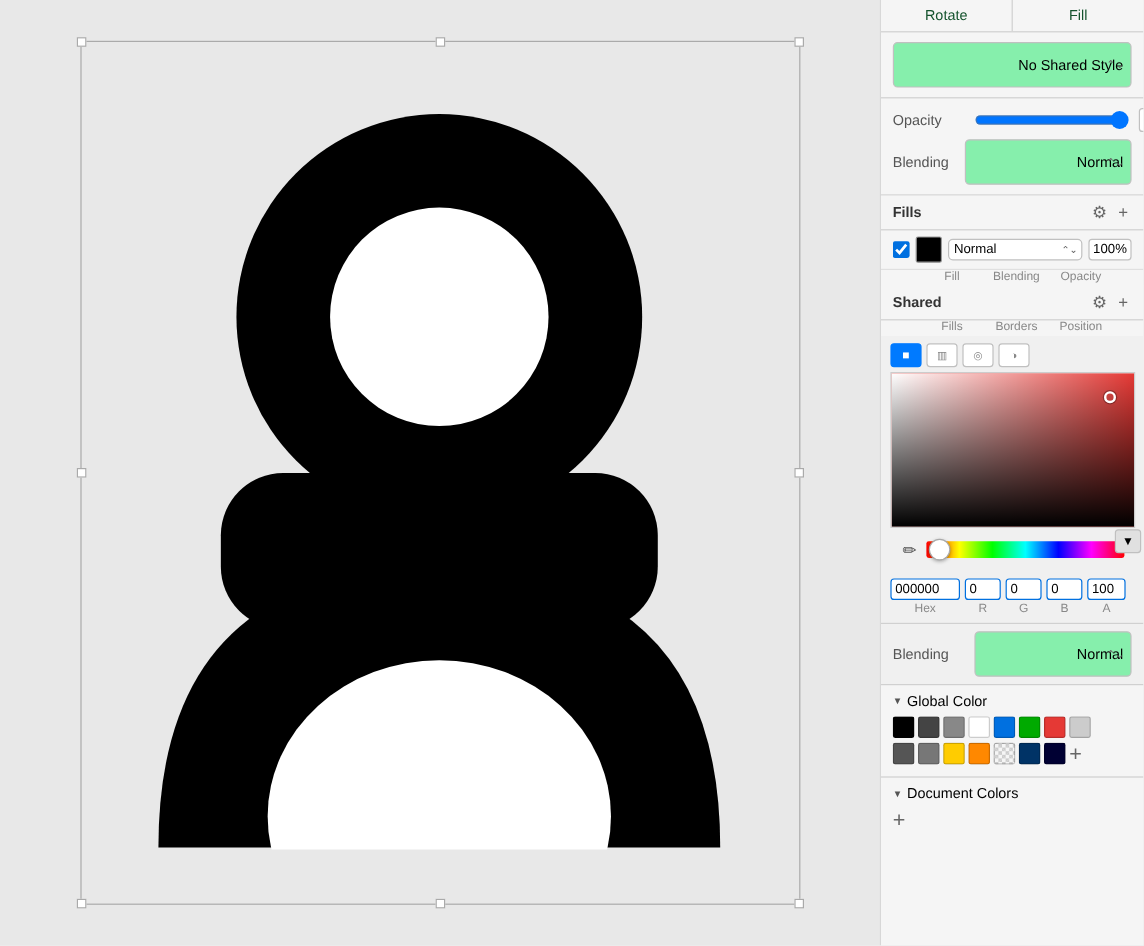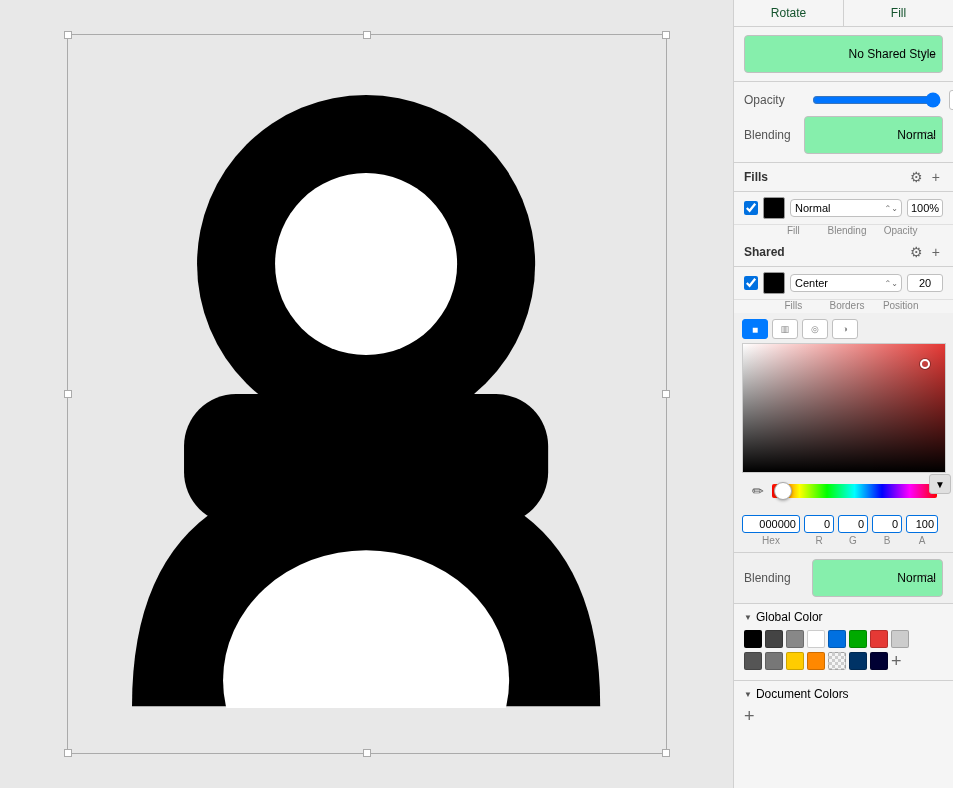--- a/index.html
+++ b/index.html
@@ -319,21 +319,21 @@
       gap: 4px;
       align-items: flex-end;
     }
     .color-val-group {
       display: flex;
       flex-direction: column;
       align-items: center;
       gap: 2px;
     }
     .color-val-input {
-      text-align: right;
+      text-align: left;
       border: 1px solid #0070e0;
       border-radius: 3px;
       padding: 2px 3px;
       font-size: 11px;
       background: white;
     }
     .color-val-input.hex { width: 58px; }
     .color-val-input.rgb { width: 30px; }
     .color-val-input.alpha { width: 32px; }
     .color-val-label {
@@ -528,30 +528,20 @@
     <span class="fill-label">Opacity</span>
   </div>
 
   <div class="borders-header">
     <span class="section-title">Shared</span>
     <div>
       <button class="icon-btn">⚙</button>
       <button class="icon-btn">+</button>
     </div>
   </div>
-  <div class="border-row">
-    <input type="checkbox" class="checkbox" checked="" style="">
-    <div class="color-swatch" style="background:#000000;"></div>
-    <div class="blend-select-small">
-      <select>
-        <option>Center</option>
-      </select>
-    </div>
-    <input type="text" class="small-value" value="20" style="">
-  </div>
   <div class="fill-labels">
     <span class="fill-label">Fills</span>
     <span class="fill-label">Borders</span>
     <span class="fill-label">Position</span>
   </div>
 
   <div class="color-picker-section">
 
     <div class="color-mode-tabs">
       <div class="color-tab active" style="background:#007aff; border-color:#007aff;">

